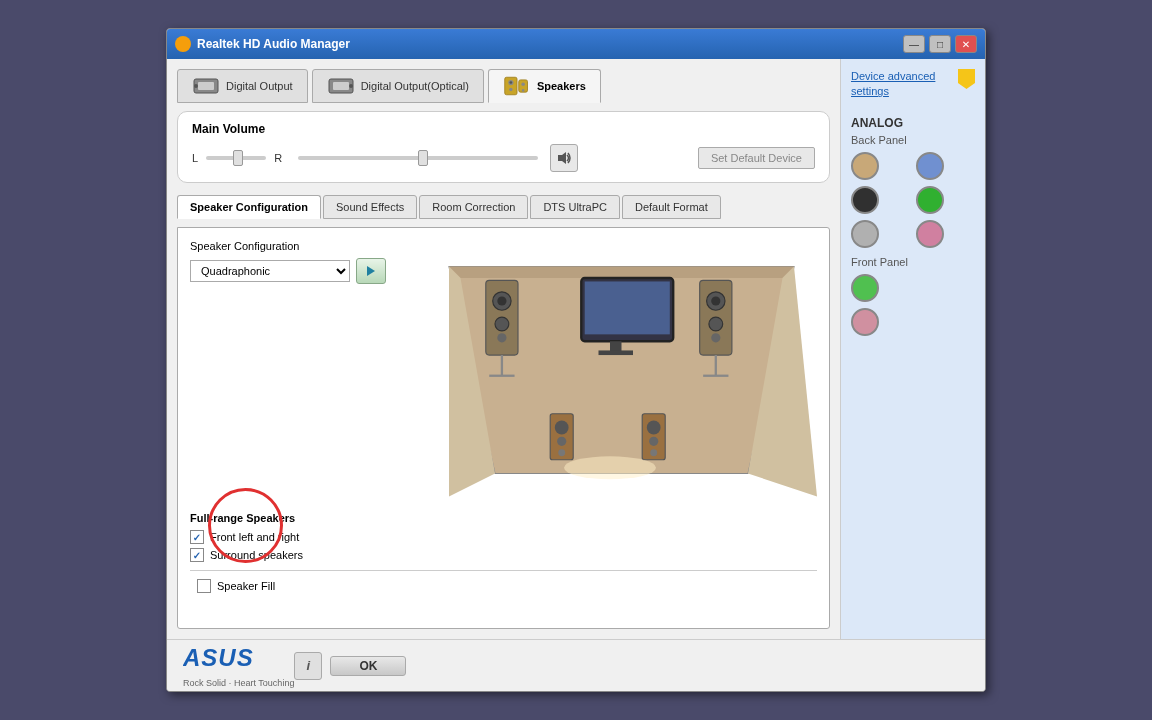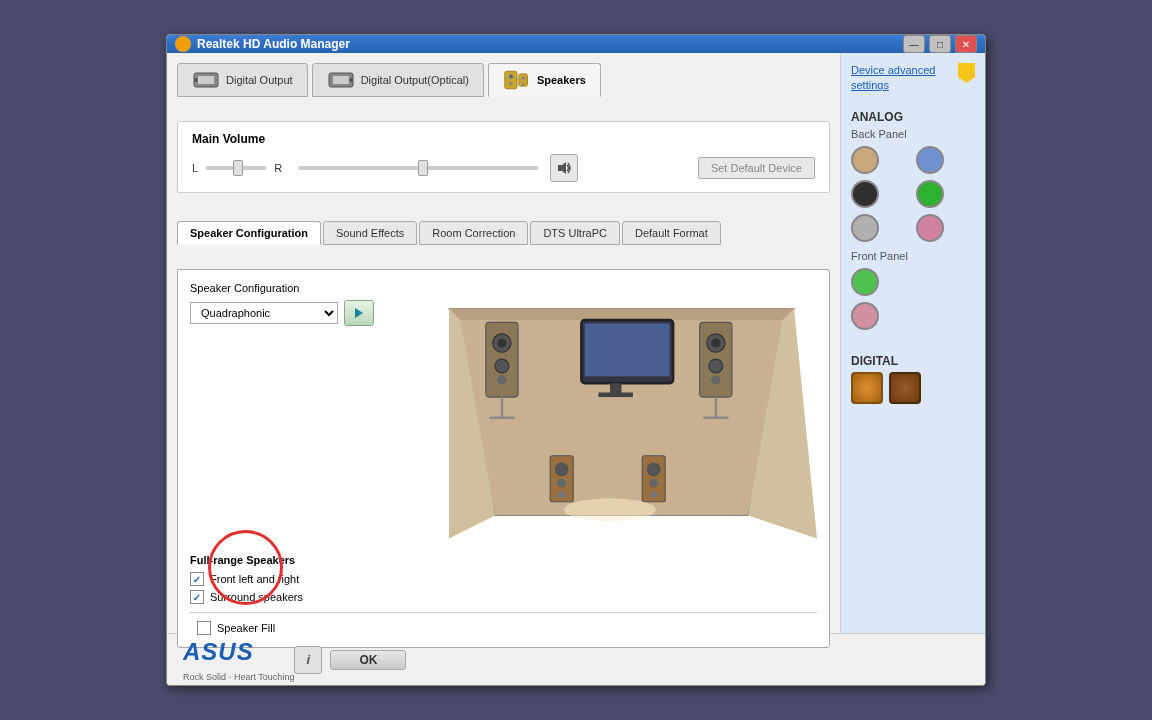--- a/index.html
+++ b/index.html
@@ -20,21 +20,21 @@
       border-radius: 4px;
       overflow: hidden;
     }
     .title-bar {
       background: linear-gradient(to bottom, #3a7bd5, #2563b0);
       color: white;
       padding: 4px 8px;
       display: flex;
       align-items: center;
       justify-content: space-between;
-      height: 18px;
+      height: 30px;
     }
     .title-bar-left {
       display: flex;
       align-items: center;
       gap: 6px;
       font-size: 12px;
       font-weight: bold;
     }
     .title-bar-icon {
       width: 16px;
@@ -62,21 +62,21 @@
     .tb-btn.close { background: #e05050; color: white; }
     .window-content {
       display: flex;
       height: 580px;
     }
     .main-area {
       flex: 1;
       padding: 10px;
       display: flex;
       flex-direction: column;
-      gap: 24px;
+      gap: 8px;
     }
     
     .device-tabs {
       display: flex;
       gap: 4px;
     }
     .device-tab {
       display: flex;
       align-items: center;
       gap: 6px;
@@ -99,21 +99,21 @@
       height: 20px;
       display: flex;
       align-items: center;
       justify-content: center;
     }
     
     .volume-section {
       background: white;
       border: 1px solid #ccc;
       padding: 10px 14px;
-      border-radius: 2px;
+      border-radius: 10px;
     }
     .volume-label {
       font-weight: bold;
       font-size: 12px;
       margin-bottom: 8px;
     }
     .volume-row {
       display: flex;
       align-items: center;
       gap: 8px;
@@ -228,21 +228,21 @@
     .config-label {
       font-size: 11px;
       margin-bottom: 6px;
     }
     .dropdown-row {
       display: flex;
       align-items: center;
       gap: 6px;
     }
     .dropdown {
-      width: 148px;
+      width: 160px;
       padding: 3px 6px;
       border: 1px solid #aaa;
       background: white;
       font-size: 11px;
       cursor: pointer;
     }
     .play-btn {
       width: 30px;
       height: 26px;
       background: linear-gradient(to bottom, #e8f4e8, #b8d8b8);
@@ -640,27 +640,20 @@
           <div class="connector-dot" style="background:#b0b0b0;"></div>
           <div class="connector-dot" style="background:#d080a0;"></div>
         </div>
         <div class="panel-label">Front Panel</div>
         <div class="connector-grid" style="grid-template-columns: 1fr;">
           <div class="connector-dot" style="background:#50c050;"></div>
           <div class="connector-dot" style="background:#d090a0;"></div>
         </div>
       </div>
 
-      <div class="digital-section">
-        <div class="section-title">DIGITAL</div>
-        <div class="digital-connectors">
-          <div class="digital-connector" style="background: radial-gradient(circle, #e09030, #a06010); border: 2px solid #805010;"></div>
-          <div class="digital-connector" style="background: radial-gradient(circle, #9a5a28, #6a3a10); border: 2px solid #4a2a08;"></div>
-        </div>
-      </div>
     </div>
   </div>
 
   <div class="bottom-bar">
     <div class="asus-logo">
       <span class="asus-text">
         <svg width="70" height="28" viewBox="0 0 70 28">
           <text x="0" y="22" font-size="24" font-weight="bold" font-style="italic" fill="#1a5fb4" font-family="Arial">ASUS</text>
         </svg>
       </span>

